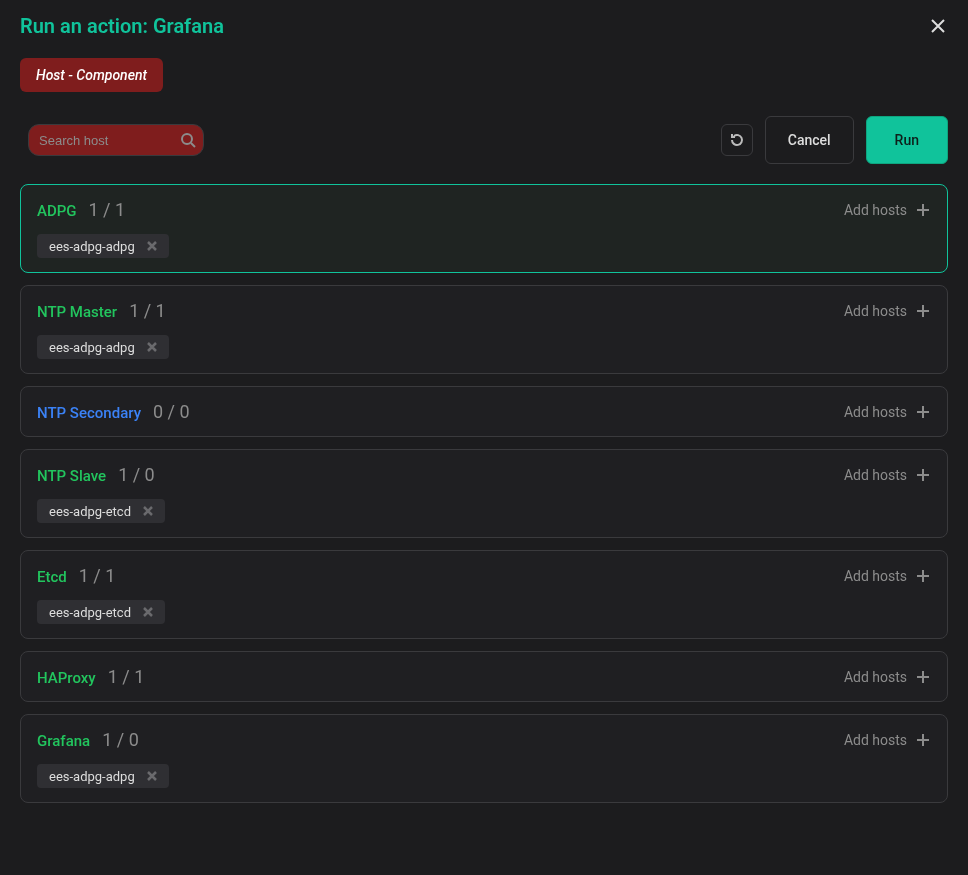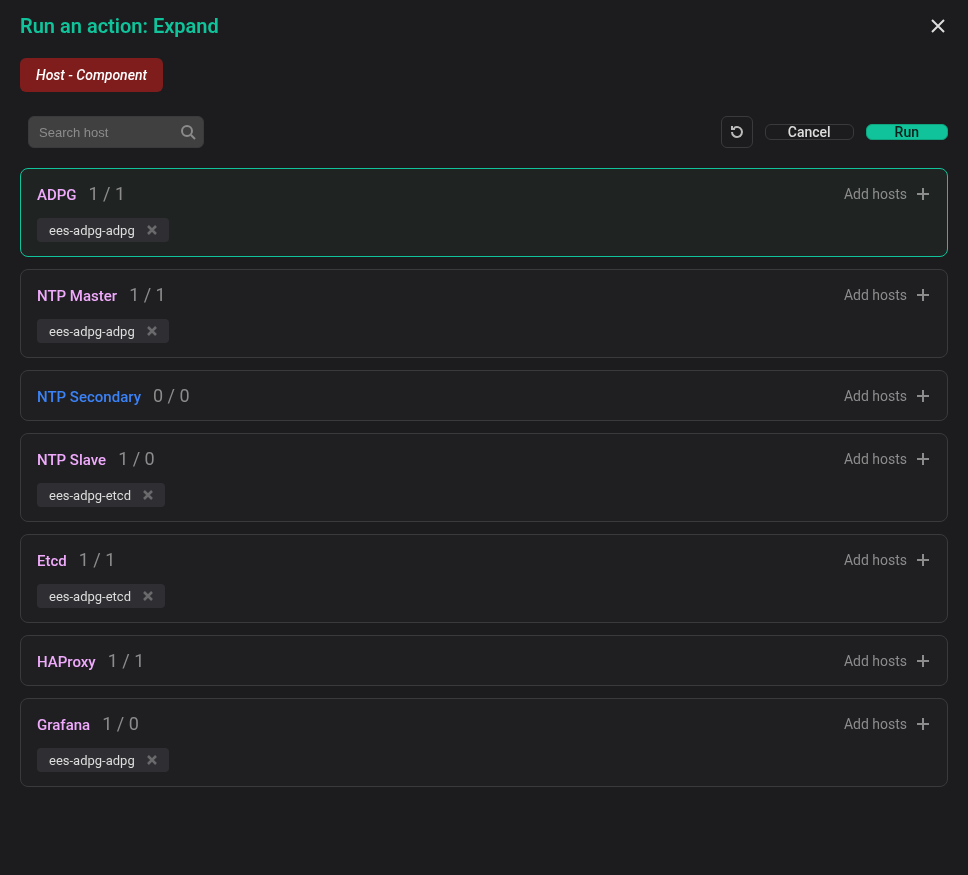--- a/index.html
+++ b/index.html
@@ -53,23 +53,23 @@
     align-items:center;
     justify-content: space-between;
     padding: 24px 20px 20px 28px;
     gap:16px;
   }
   .search-wrap {
     position:relative;
     width: 176px;
   }
   .search-input {
-    background:#404040;
+    background:#7f1d1d;
     border:1px solid #3a3a3d;
-    border-radius:6px;
+    border-radius:11px;
     height:32px;
     width:100%;
     padding: 0 34px 0 10px;
     color:#e8e8e8;
     font-size:13px;
     outline:none;
   }
   .search-input::placeholder { color:#8c8c8c; }
   .search-icon {
     position:absolute; right:8px; top:50%; transform:translateY(-50%);
@@ -80,21 +80,21 @@
   .toolbar-right { display:flex; align-items:center; gap:12px; }
   .icon-btn {
     width:32px; height:32px;
     border:1px solid #3a3a3d;
     border-radius:6px;
     display:flex; align-items:center; justify-content:center;
     cursor:pointer;
   }
   .icon-btn svg { width:16px; height:16px; stroke:#bbb; fill:none; stroke-width:2; }
   .btn {
-    height:16px;
+    height:48px;
     padding: 0 22px;
     border-radius:6px;
     font-size:14px;
     font-weight:500;
     cursor:pointer;
     display:flex; align-items:center;
   }
   .btn-cancel {
     background:transparent;
     border:1px solid #3a3a3d;
@@ -116,21 +116,21 @@
   }
   .group.highlight {
     border:1px solid #10c39b;
     background:#1f2422;
   }
   .group-head {
     display:flex; align-items:center; justify-content:space-between;
   }
   .group-title-wrap { display:flex; align-items:baseline; gap:12px; }
   .group-name {
-    color:#f0abfc;
+    color:#22c55e;
     font-size:15px;
     font-weight:500;
   }
   .group-name.muted { color:#3b82f6; }
   .group-count { color:#8c8c8c; font-size:18px; }
   .add-hosts {
     display:flex; align-items:center; gap:8px;
     color:#8c8c8c;
     font-size:14px;
     cursor:pointer;
@@ -147,21 +147,21 @@
     font-size:13px;
     color:#ddd;
   }
   .tag-remove { width:14px; height:14px; display:flex; align-items:center; justify-content:center; cursor:pointer; }
   .tag-remove svg { width:10px; height:10px; stroke:#6a6a6d; stroke-width:2.5; }
 </style>
 </head>
 <body>
 
 <div class="header-row">
-  <div class="page-title">Run an action: Expand</div>
+  <div class="page-title">Run an action: Grafana</div>
   <div class="close-btn">
     <svg viewBox="0 0 16 16">
         <path d="M2 2 L14 14 M14 2 L2 14" fill="none"></path>
       </svg>
   </div>
 </div>
 
 <div class="tabs">
   <div class="tab active">Host - Component</div>
 </div>

